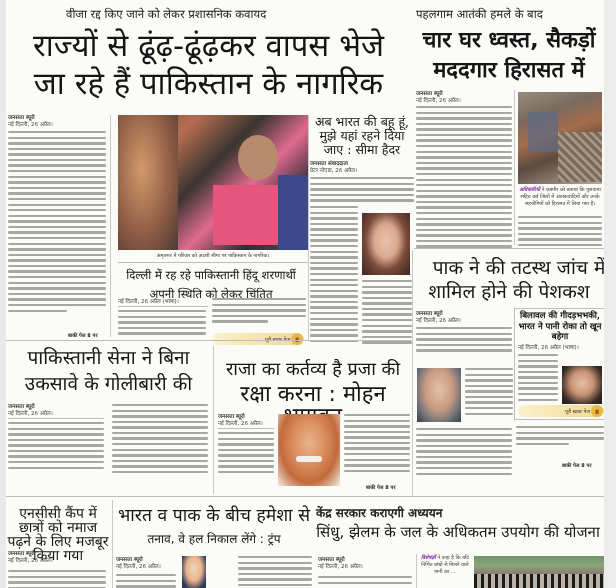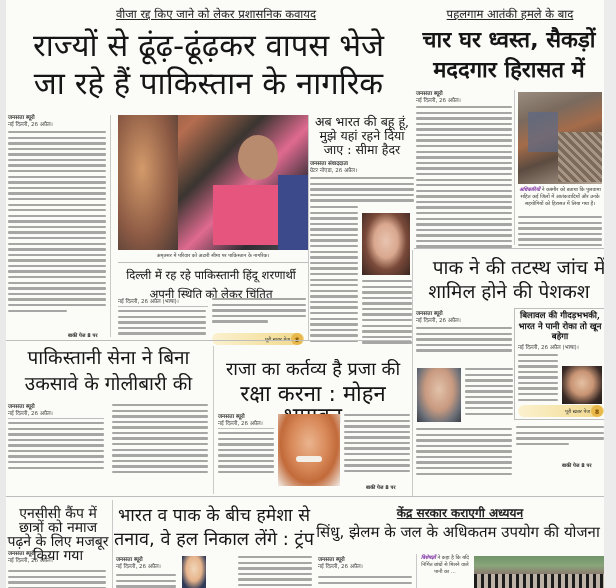--- a/index.html
+++ b/index.html
@@ -1,21 +1,21 @@
 <!DOCTYPE html>
 <html><head>
 <meta charset="utf-8">
 <style>
   * { box-sizing: border-box; margin: 0; padding: 0; }
   html, body { width: 616px; height: 588px; overflow: hidden; background: #e9e9e9; }
   body { font-family: "DejaVu Sans", sans-serif; color: #1a1a1a; position: relative; }
   .page { position: absolute; left: 6px; top: 0; width: 598px; height: 588px; background: #fbfbf8; overflow: hidden; }
   .gutter-right { position: absolute; right: 0; top: 0; width: 12px; height: 588px; background: #ececec; }
   .abs { position: absolute; }
-  .kicker { font-family: "DejaVu Serif", serif; font-size: 11.5px; text-align: center; color: #222; text-decoration: underline; }
+  .kicker { font-family: "DejaVu Serif", serif; font-size: 11.5px; color: #222; }
   .hl { font-family: "DejaVu Sans", sans-serif; color: #151515; text-align: center; line-height: 1.12; }
   .hl.bold { font-weight: bold; }
   .hl.serif { font-family: "DejaVu Serif", serif; }
   .byline { font-size: 5.5px; line-height: 7px; color: #333; font-weight: bold; }
   .dateline { font-size: 5.5px; line-height: 7px; color: #444; }
   .body-lines { display: flex; flex-direction: column; gap: 3.2px; }
   .ln { height: 2.4px; background: #8a8a8a; opacity: 0.75; border-radius: 1px; }
   .ln.short { width: 60%; }
   .rule-h { position: absolute; height: 1px; background: #bdbdbd; }
   .rule-v { position: absolute; width: 1px; background: #c9c9c9; }
@@ -367,21 +367,21 @@
   </div>
   <div class="abs body-lines" style="left:2px;top:570px;width:98px;">
     <div class="ln"></div>
       <div class="ln"></div>
       <div class="ln"></div>
       <div class="ln"></div>
   </div>
   <div class="rule-v" style="left:106px;top:500px;height:88px;"></div>
 
   <div class="abs hl" style="left:108px;top:504px;width:200px;font-size:17.5px;line-height:22px;">भारत व पाक के बीच हमेशा से</div>
-  <div class="abs hl" style="left:108px;top:528px;width:200px;font-size:18px;line-height:22px;">तनाव, वे हल निकाल लेंगे : ट्रंप</div>
+  <div class="abs hl" style="left:108px;top:528px;width:200px;font-size:12px;line-height:22px;">तनाव, वे हल निकाल लेंगे : ट्रंप</div>
   <div class="abs" style="left:110px;top:556px;width:60px;">
     <div class="byline">जनसत्ता ब्यूरो</div>
     <div class="dateline">नई दिल्ली, 26 अप्रैल।</div>
   </div>
   <div class="abs body-lines" style="left:110px;top:574px;width:60px;">
     <div class="ln"></div>
       <div class="ln"></div>
       <div class="ln"></div>
   </div>
   <div class="photo" style="left:176px;top:556px;width:24px;height:32px;background:radial-gradient(ellipse at 50% 40%,#f0d6b8 0%,#e6b48c 45%,#2f3a58 80%);"></div>

